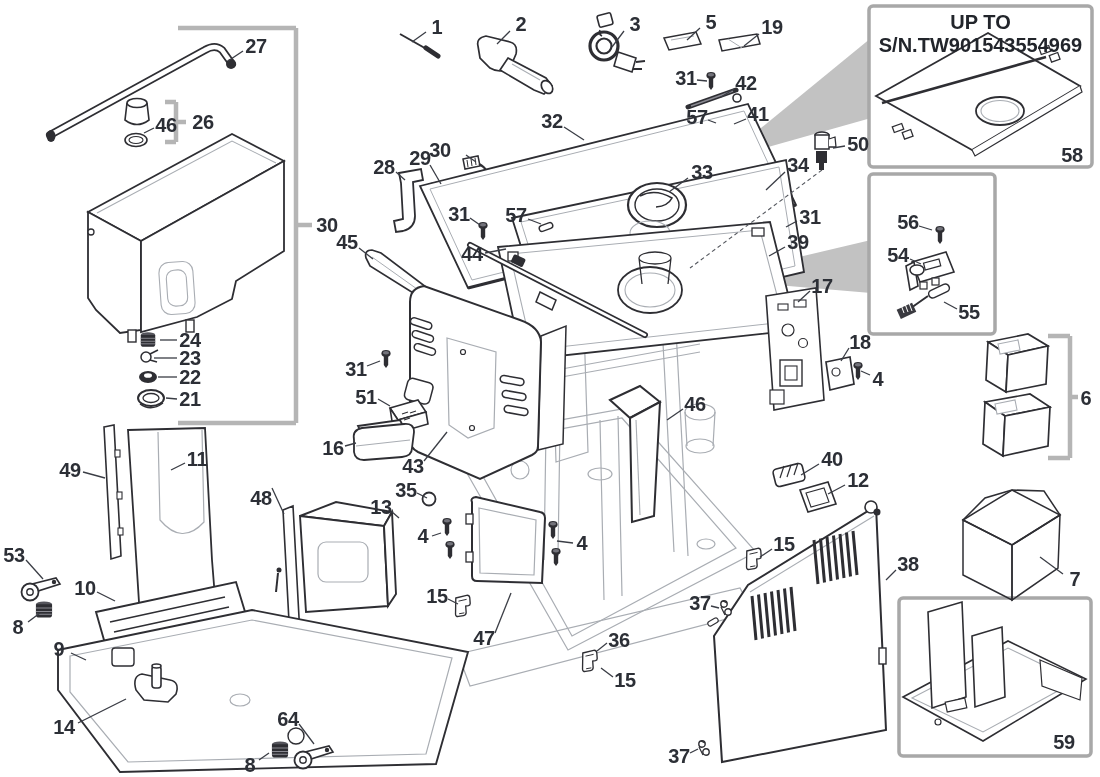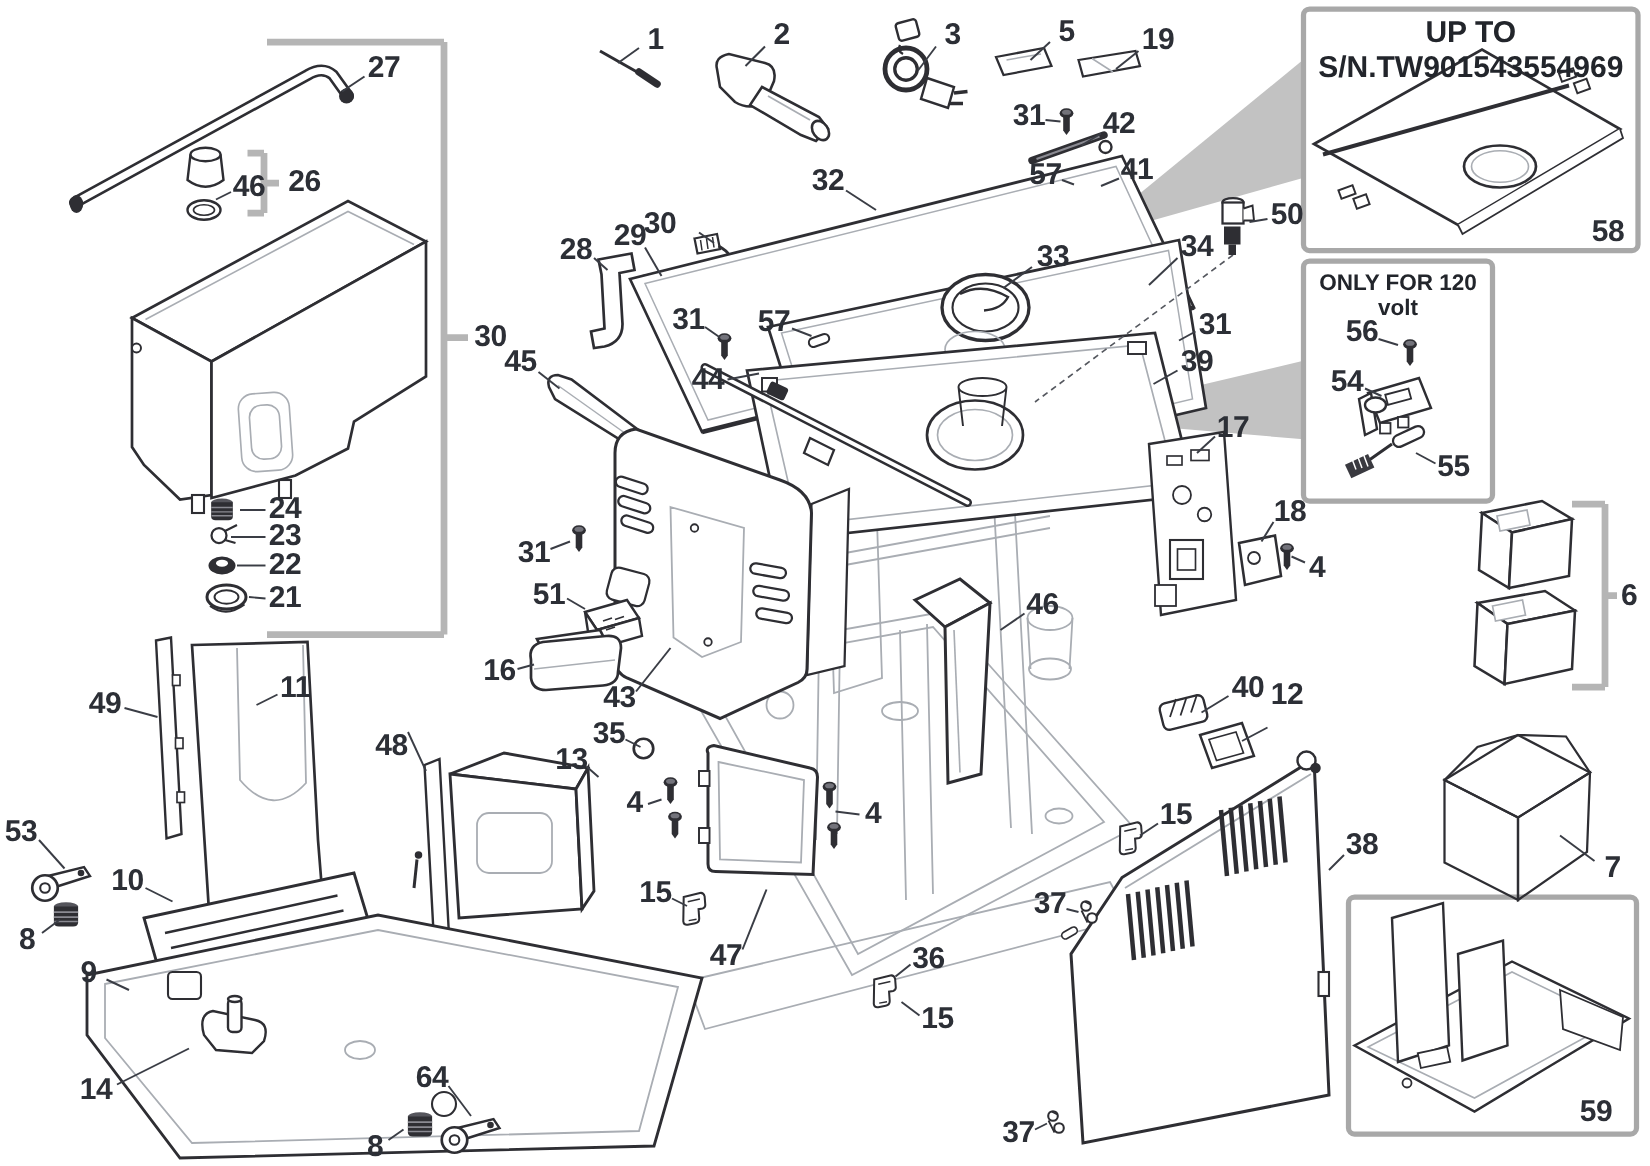--- a/index.html
+++ b/index.html
@@ -533,21 +533,21 @@
       <div class="part-label" style="left: 190px; top: 377px;">22</div>
       <div class="part-label" style="left: 190px; top: 399px;">21</div>
       <div class="part-label" style="left: 356px; top: 369px;">31</div>
       <div class="part-label" style="left: 366px; top: 397px;">51</div>
       <div class="part-label" style="left: 333px; top: 448px;">16</div>
       <div class="part-label" style="left: 413px; top: 466px;">43</div>
       <div class="part-label" style="left: 406px; top: 490px;">35</div>
       <div class="part-label" style="left: 381px; top: 507px;">13</div>
       <div class="part-label" style="left: 695px; top: 404px;">46</div>
       <div class="part-label" style="left: 832px; top: 459px;">40</div>
-      <div class="part-label" style="left: 858px; top: 464px;">12</div>
+      <div class="part-label" style="left: 858px; top: 480px;">12</div>
       <div class="part-label" style="left: 70px; top: 470px;">49</div>
       <div class="part-label" style="left: 197px; top: 459px;">11</div>
       <div class="part-label" style="left: 261px; top: 498px;">48</div>
       <div class="part-label" style="left: 423px; top: 536px;">4</div>
       <div class="part-label" style="left: 582px; top: 543px;">4</div>
       <div class="part-label" style="left: 437px; top: 596px;">15</div>
       <div class="part-label" style="left: 484px; top: 638px;">47</div>
       <div class="part-label" style="left: 619px; top: 640px;">36</div>
       <div class="part-label" style="left: 625px; top: 680px;">15</div>
       <div class="part-label" style="left: 784px; top: 544px;">15</div>
@@ -564,15 +564,14 @@
       <div class="part-label" style="left: 1086px; top: 398px;">6</div>
       <div class="part-label" style="left: 1075px; top: 579px;">7</div>
       <div class="part-label" style="left: 1072px; top: 155px;">58</div>
       <div class="part-label" style="left: 1064px; top: 742px;">59</div>
       <div class="part-label" style="left: 908px; top: 222px;">56</div>
       <div class="part-label" style="left: 898px; top: 255px;">54</div>
       <div class="part-label" style="left: 969px; top: 312px;">55</div>
     </div>
 
 <div id="title-58" class="box-title">UP TO S/N.TW901543554969</div>
-<div id="title-120" class="box-title">ONLY FOR 120 volt</div>
 
 </div>
 
 </body></html>

